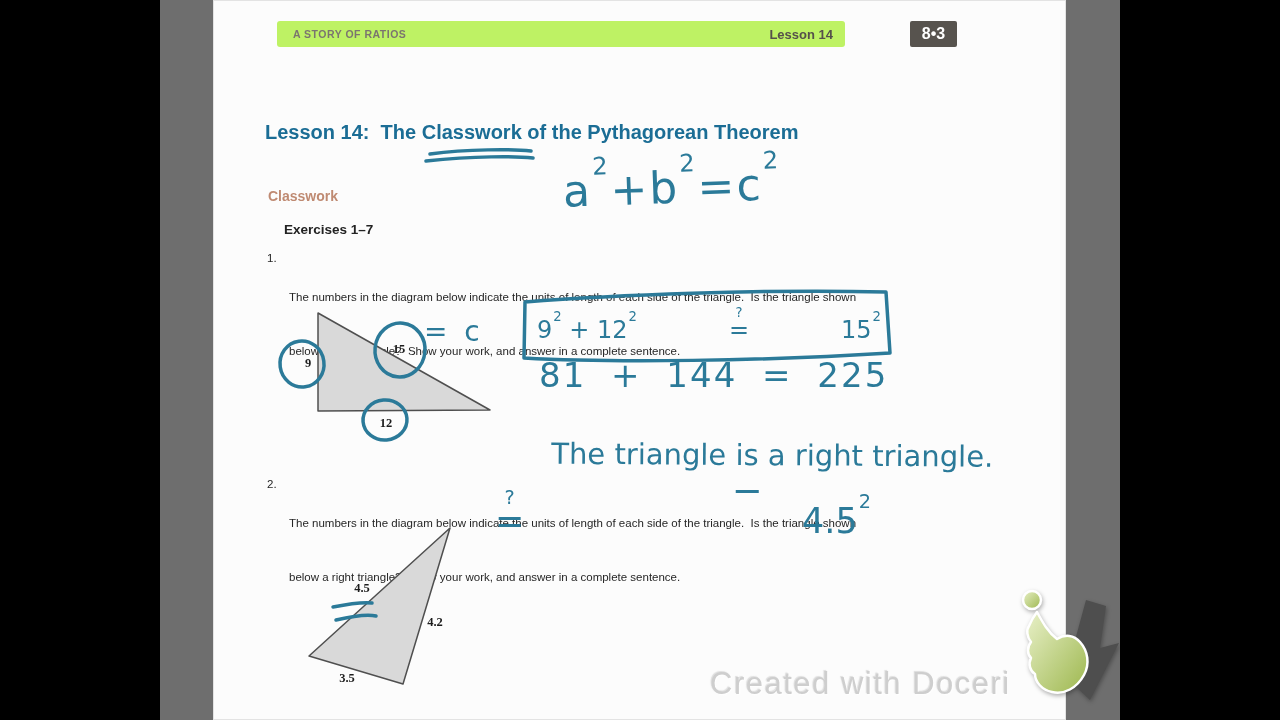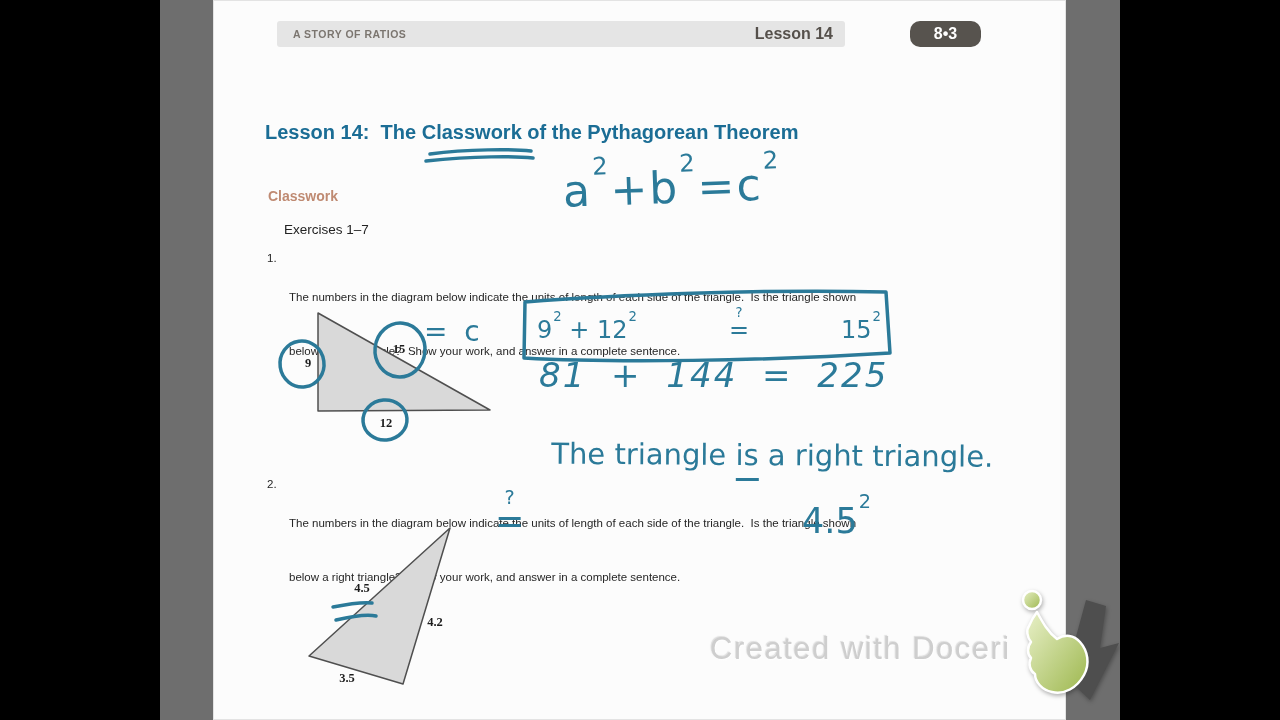--- a/index.html
+++ b/index.html
@@ -9,37 +9,37 @@
 
   .side-gray { position:absolute; top:0; height:720px; background:#6e6e6e; }
   .side-gray.left  { left:160px; width:53px; }
   .side-gray.right { left:1066px; width:54px; }
 
   .page { position:absolute; left:213px; top:0; width:853px; height:720px;
           background:#fcfcfc; box-shadow:0 0 0 1px #e3e3e3 inset; }
 
   
   .header-bar { position:absolute; left:64px; top:21px; width:568px; height:26px;
-                background:#e5e5e5; border-radius:3px; display:flex;
+                background:#bef264; border-radius:3px; display:flex;
                 align-items:center; justify-content:space-between;
                 padding:0 12px 0 16px; box-sizing:border-box; }
   .book-label { font-size:10.5px; font-weight:bold; color:#7b756f; letter-spacing:.5px; }
-  .lesson-label { font-size:16px; font-weight:bold; color:#55504b;text-align:right; }
-  .module-badge { position:absolute; left:697px; top:21px; width:71px; height:26px;
+  .lesson-label { font-size:13px; font-weight:bold; color:#55504b;text-align:right; }
+  .module-badge { position:absolute; left:697px; top:21px; width:47px; height:26px;
                   background:#57534e; color:#fff; font-size:16px; font-weight:bold;
                   display:flex; align-items:center; justify-content:center;
-                  border-radius:10px; }
+                  border-radius:2px; }
 
   
   .page-title { position:absolute; left:52px; top:121px; font-size:20px;
                 font-weight:bold; color:#1b6d95; white-space:pre; }
   .classwork  { position:absolute; left:55px; top:188px; font-size:14px;
                 font-weight:bold; color:#bf8a72; }
   .ex-heading { position:absolute; left:55px; top:222px; font-size:13.5px;
-                font-weight:normal; color:#232323;padding-left:16px; }
+                font-weight:bold; color:#232323;padding-left:16px; }
   .ex-num  { position:absolute; font-size:11.5px; color:#262626; }
   .ex-body { position:absolute; font-size:11.5px; color:#262626;
              line-height:18px; white-space:pre; }
   #ex1-num  { left:54px; top:252px; }  #ex1-body { left:76px; top:252px; }
   #ex2-num  { left:54px; top:478px; }  #ex2-body { left:76px; top:478px; }
 
   
   .overlay { position:absolute; left:0; top:0; width:853px; height:720px; }
   .tri { fill:#d9d9d9; stroke:#4f4f4f; stroke-width:1.5; stroke-linejoin:round; }
   .tri-label { font-family:"Liberation Serif", serif; font-weight:bold;
@@ -49,32 +49,32 @@
 
   
   .hw { position:absolute; color:#2b7a99; font-family:"DejaVu Sans", sans-serif; }
   .hw .s2 { font-size:.55em; position:relative; top:-.62em; margin-left:1px; }
   .hw-formula  { left:350px; top:162px; font-size:44px; letter-spacing:2px;
                  transform:rotate(-2deg); }
   .hw-clabel   { left:211px; top:315px; font-size:28px; letter-spacing:4px; }
   .hw-box-eq   { left:324px; top:316px; width:344px; font-size:24px;
                  display:flex; justify-content:space-between; align-items:baseline;text-align:center; }
   .hw-sum      { left:326px; top:355px; font-size:34px; letter-spacing:2px;
-                 word-spacing:12px;font-style:italic; }
+                 word-spacing:12px; }
   .hw-sentence { left:283px; top:404px; font-size:29px; white-space:pre;
                  transform:rotate(.4deg); }
-  .hw-sentence .u { border-bottom:3px solid #2b7a99; padding-bottom:6px; }
+  .hw-sentence .u { border-bottom:3px solid #2b7a99; padding-bottom:18px; }
   .hw-ex2      { left:282px; top:501px; width:376px; font-size:35px;
                  display:flex; justify-content:space-between; align-items:baseline; }
   .qwrap { position:relative; display:inline-block; }
   .qwrap .q { position:absolute; left:50%; top:-.8em; transform:translateX(-50%);
               font-size:.55em; }
 
   
-  .watermark { position:absolute; left:710px; top:631px; font-size:31px;
+  .watermark { position:absolute; left:710px; top:666px; font-size:31px;
                color:#c6c6c6; opacity:.85; letter-spacing:1.5px;
                text-shadow:1px 1px 1px rgba(255,255,255,.95),
                           -1px -1px 1px rgba(150,150,150,.35); }
   .hand-icon { position:absolute; left:1002px; top:586px; width:130px; height:122px;
                filter:drop-shadow(1px 2px 2px rgba(0,0,0,.3)); }
 </style>
 </head>
 <body>
 
 <div class="stage">

